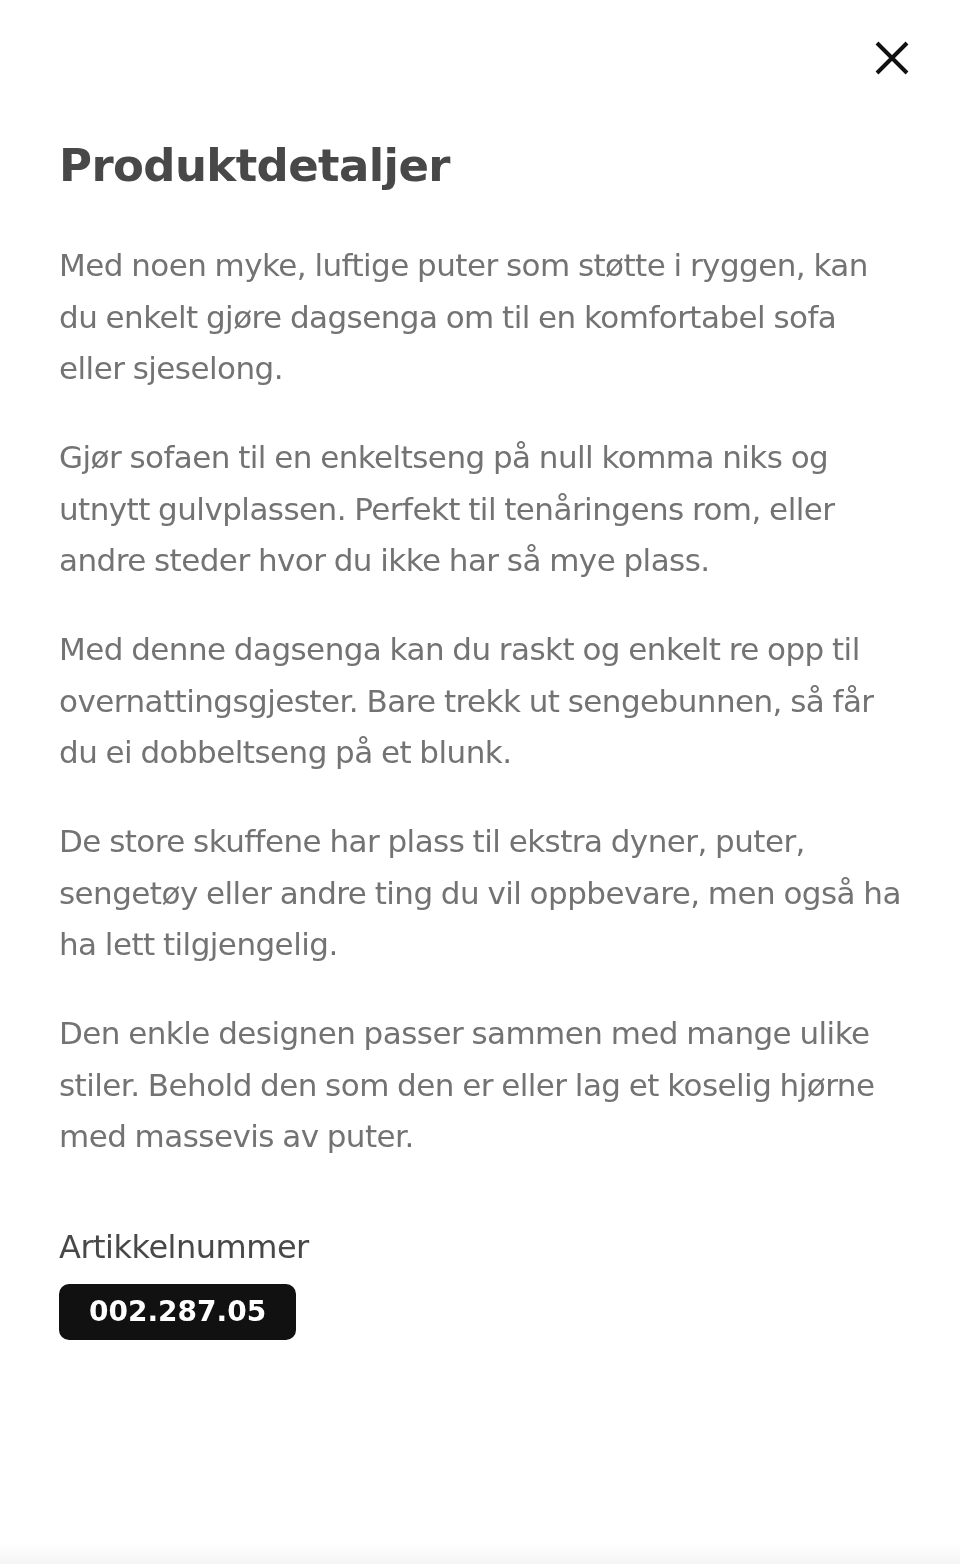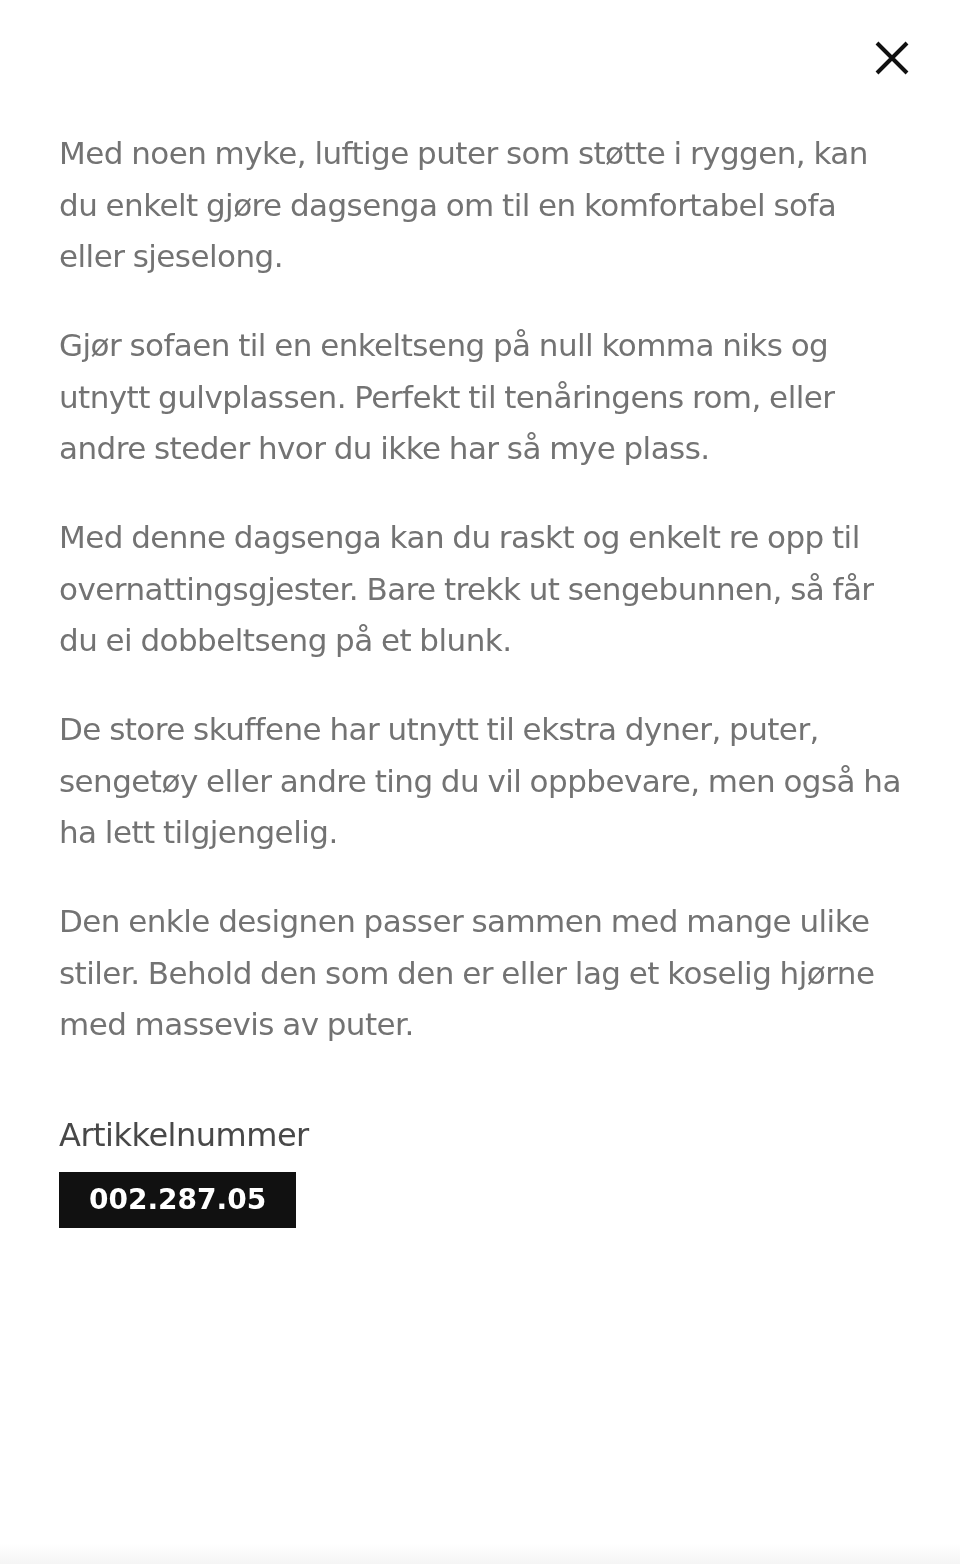--- a/index.html
+++ b/index.html
@@ -85,44 +85,46 @@
     display: inline-block;
     margin-top: 17px;
     background: #111111;
     color: #ffffff;
     font-weight: bold;
     font-size: 28px;
     line-height: 56px;
     height: 56px;
     padding: 0 30px;
     letter-spacing: 0px;
+    border-radius: 10px;
   }
   .bottom-fade {
     position: absolute;
     left: 0; right: 0; bottom: 0;
     height: 20px;
     background: linear-gradient(to bottom, rgba(255,255,255,0), rgba(245,245,245,1));
   }
 </style>
 </head>
 <body>
 
 <div class="modal">
   <button class="close-btn" aria-label="close">
     <svg width="34" height="34" viewBox="0 0 34 34">
       <path d="M2 2 L32 32 M32 2 L2 32" stroke="#111111" stroke-width="4" stroke-linecap="butt" fill="none"></path>
     </svg>
   </button>
 
   <div class="content">
+    <h1 class="title">Produktdetaljer</h1>
 
     <p class="para">Med noen myke, luftige puter som støtte i ryggen, kan du enkelt gjøre dagsenga om til en komfortabel sofa eller sjeselong.</p>
     <p class="para">Gjør sofaen til en enkeltseng på null komma niks og utnytt gulvplassen. Perfekt til tenåringens rom, eller andre steder hvor du ikke har så mye plass.</p>
     <p class="para">Med denne dagsenga kan du raskt og enkelt re opp til overnattingsgjester. Bare trekk ut sengebunnen, så får du ei dobbeltseng på et blunk.</p>
-    <p class="para">De store skuffene har utnytt til ekstra dyner, puter, sengetøy eller andre ting du vil oppbevare, men også ha ha lett tilgjengelig.</p>
+    <p class="para">De store skuffene har plass til ekstra dyner, puter, sengetøy eller andre ting du vil oppbevare, men også ha ha lett tilgjengelig.</p>
     <p class="para">Den enkle designen passer sammen med mange ulike stiler. Behold den som den er eller lag et koselig hjørne med massevis av puter.</p>
 
 
     <div>
       <p class="article-label">Artikkelnummer</p>
       <span class="article-badge">002.287.05</span>
     </div>
   </div>
 
   <div class="bottom-fade"></div>

